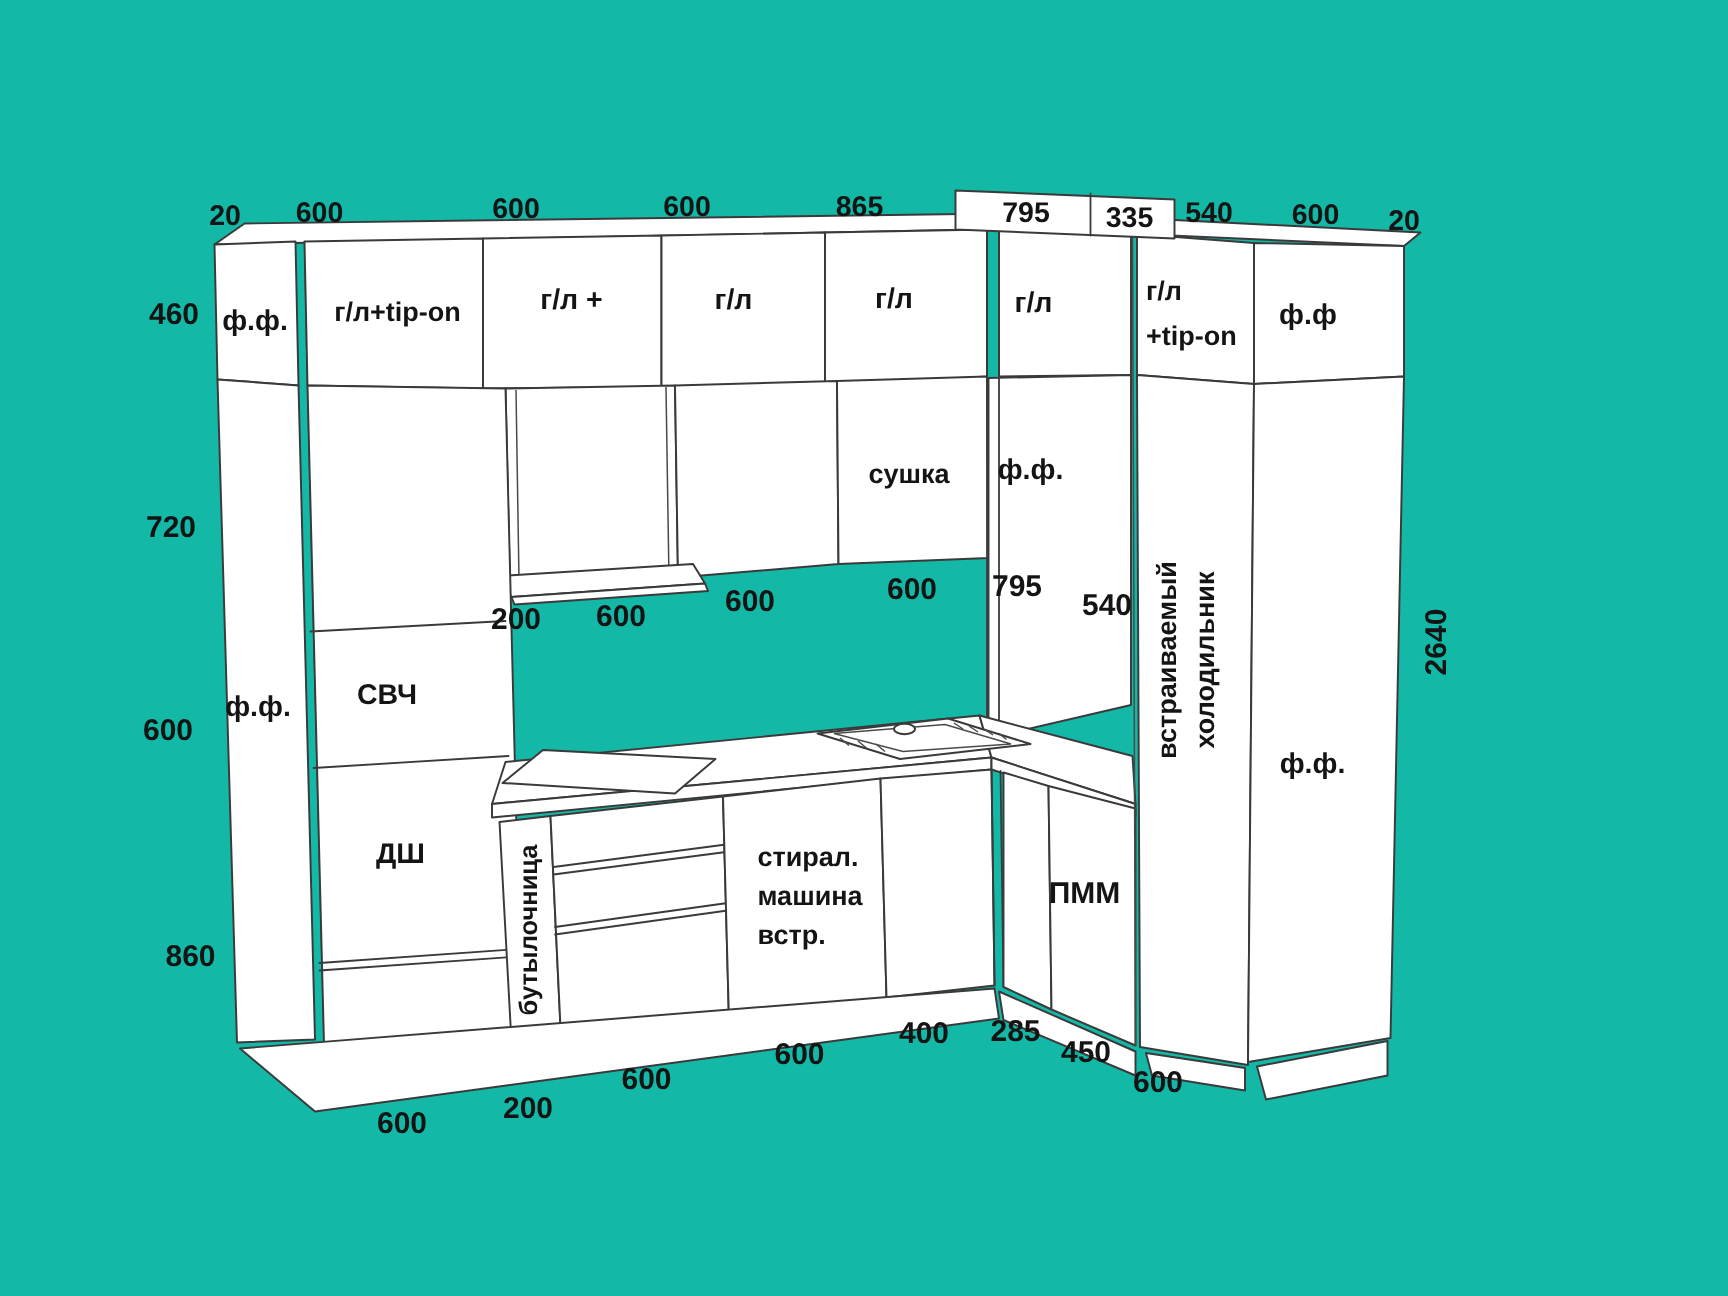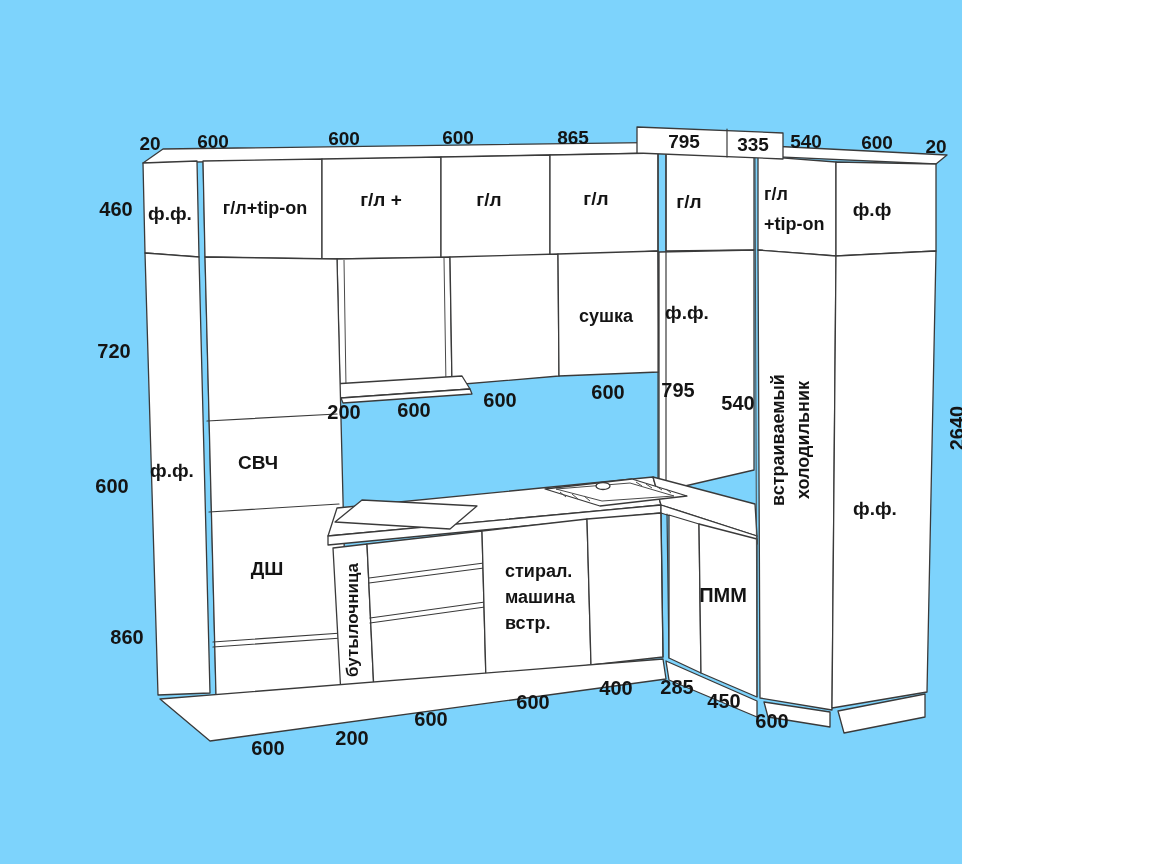--- a/index.html
+++ b/index.html
@@ -1,16 +1,16 @@
 <!DOCTYPE html>
 <html><head>
 <meta charset="utf-8">
 <style>
   html,body{margin:0;padding:0;background:#ffffff;}
-  .stage{position:relative;width:962px;height:864px;background:#7dd3fc;overflow:hidden;
+  .stage{position:relative;width:1152px;height:864px;background:#14b8a6;overflow:hidden;
          font-family:"Liberation Sans", sans-serif;text-decoration:underline;}
   svg{position:absolute;left:0;top:0;}
   svg text{fill:#141414;font-family:"Liberation Sans", sans-serif;font-weight:bold;}
   .face{fill:#ffffff;stroke:#3a3a3a;stroke-width:1.3;stroke-linejoin:round;}
   .ln{fill:none;stroke:#3a3a3a;stroke-width:1.2;stroke-linecap:round;}
   .thin{fill:none;stroke:#4a4a4a;stroke-width:1;}
   .dim{font-size:20px;}
   .dims{font-size:19px;}
   .lab{font-size:19px;}
   .labs{font-size:18px;}

